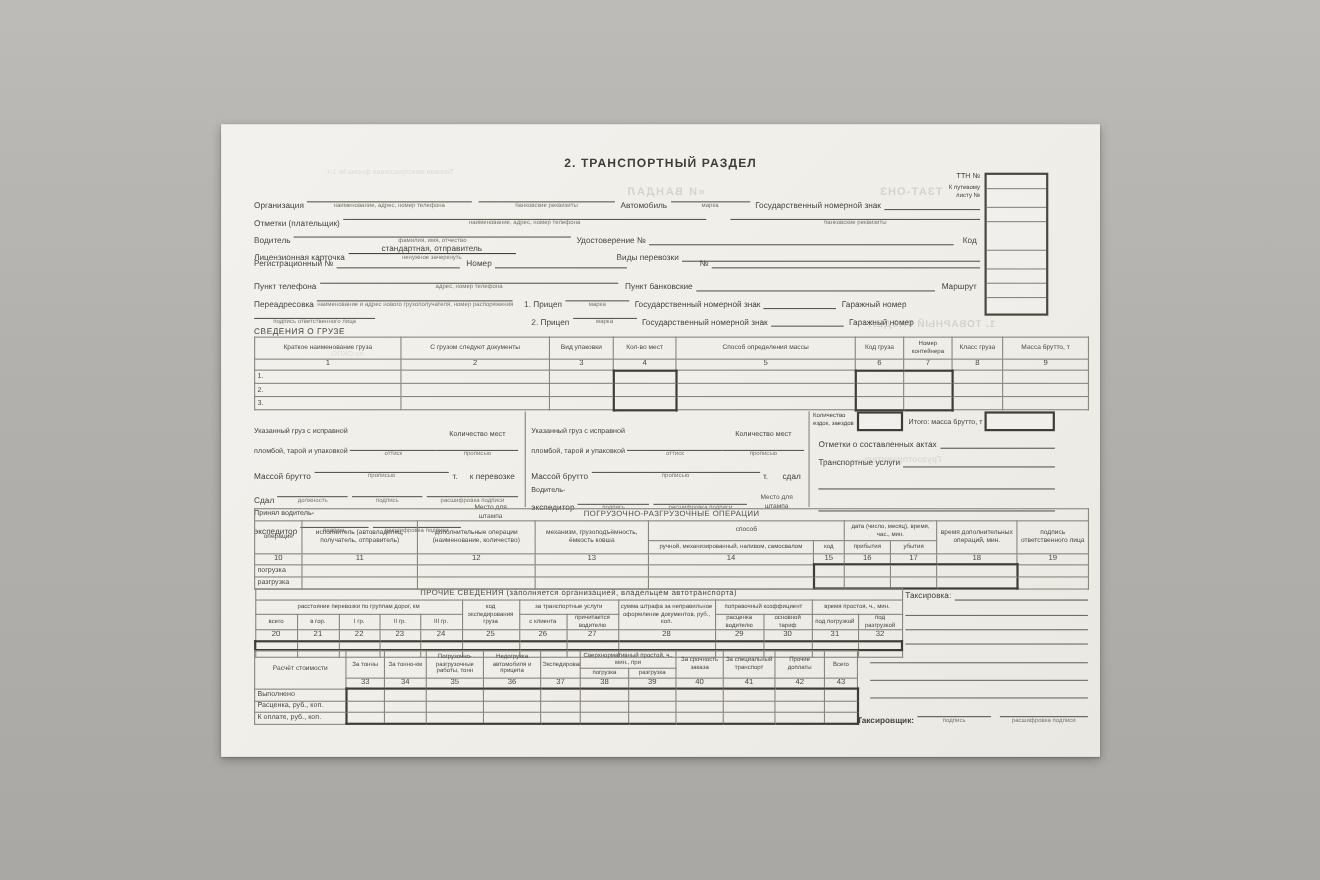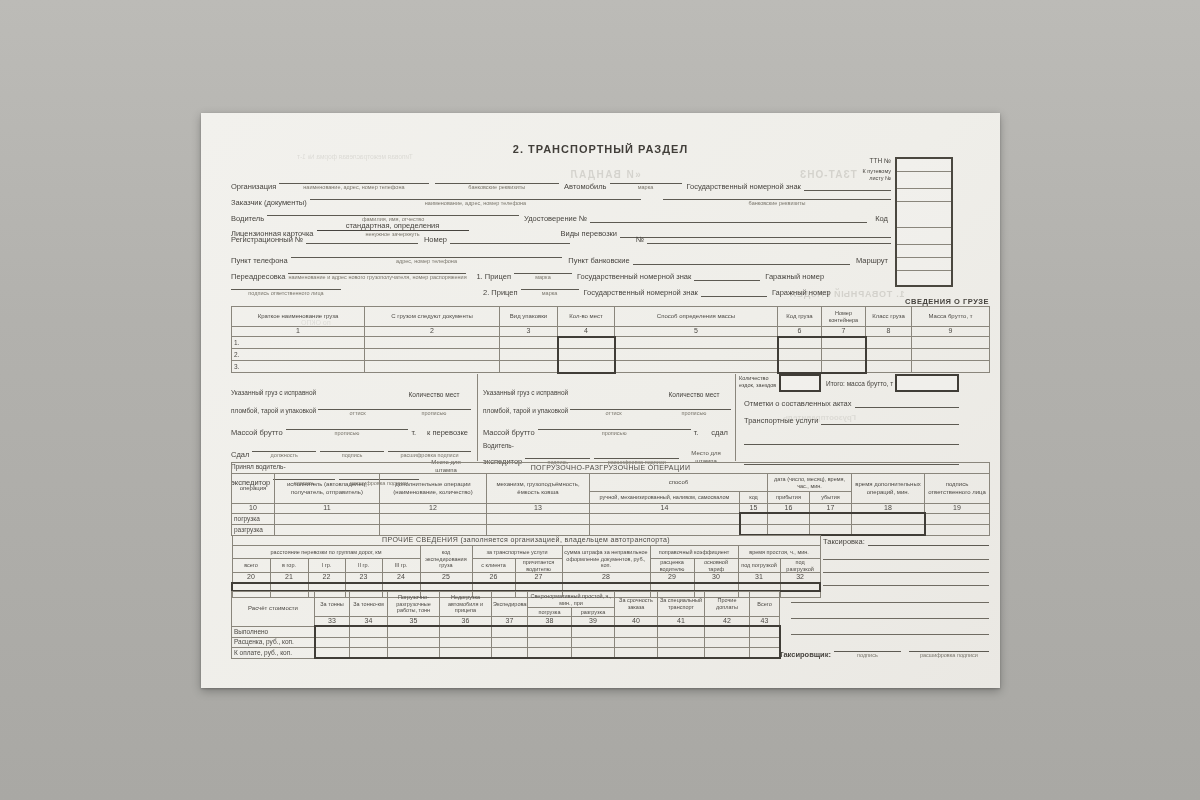--- a/index.html
+++ b/index.html
@@ -39,22 +39,22 @@
   table { border-collapse:collapse; table-layout:fixed; width:100%; }
   th,td { border:1px solid #8a867c; font-weight:normal; font-size:6px; color:#4c4944;
     text-align:center; vertical-align:middle; padding:0 1px; line-height:1.2; overflow:hidden; }
   .num { font-size:7px; }
   .rl  { text-align:left; font-size:6.5px; padding-left:2px; white-space:nowrap; }
   .ttl2 { font-size:7px; letter-spacing:.4px; }
   .tt { border-top:2px solid #403d37 !important; }
   .tb { border-bottom:2px solid #403d37 !important; }
   .tl { border-left:2px solid #403d37 !important; }
   .tr { border-right:2px solid #403d37 !important; }
-  .sec-title { position:absolute; width:758px; left:30px; text-align:right;
-    font-size:7.5px; font-weight:bold; letter-spacing:.5px; }
+  .sec-title { position:absolute; width:758px; left:30px; text-align:left;
+    font-size:7.5px; font-weight:normal; letter-spacing:.5px; }
   
   .tbx { position:absolute; border:2px solid #403d37; background:rgba(255,255,255,.2); }
   .vd { position:absolute; border-left:1px solid #8a867c; width:0; }
   .ln-abs { position:absolute; border-bottom:1px solid #6f6b62; height:0; }
   .hx { display:flex; align-items:flex-end; }
   .stamp { position:absolute; text-align:center; font-size:6px; line-height:1.3; color:#55524b; }
   
   .ghost { position:absolute; color:#8f8c84; transform:scaleX(-1); filter:blur(.4px);
     white-space:nowrap; opacity:.28; font-weight:bold; }
   .g0 { left:96px;  top:40px;  font-size:6.5px; font-weight:normal; opacity:.22; }
@@ -108,21 +108,21 @@
     <span class="lbl" style="padding-left:5px">Автомобиль</span>
     <span class="fld" style="width:72px">
       <span class="ln2"></span>
       <span class="cap">марка</span>
     </span>
     <span class="lbl" style="padding-left:5px">Государственный номерной знак</span>
     <span class="ln" style="flex:.7"></span>
   </div>
 
   <div class="row" style="top:78px;left:30px;width:660px">
-    <span class="lbl">Заказчик (документы)</span>
+    <span class="lbl">Отметки (плательщик)</span>
     <span class="fld" style="flex:1.6">
       <span class="ln2"></span>
       <span class="cap">наименование, адрес, номер телефона</span>
     </span>
     <span class="sp" style="width:22px"></span>
     <span class="fld" style="flex:1.1">
       <span class="ln2"></span>
       <span class="cap">банковские реквизиты</span>
     </span>
   </div>
@@ -134,21 +134,21 @@
       <span class="cap">фамилия, имя, отчество</span>
     </span>
     <span class="lbl" style="padding-left:5px">Удостоверение №</span>
     <span class="ln" style="flex:1.1"></span>
     <span class="lbl" style="padding-left:8px">Код</span>
   </div>
 
   <div class="row" style="top:108px;left:30px;width:660px">
     <span class="lbl">Лицензионная карточка</span>
     <span class="fld" style="width:152px">
-      <span class="licval">стандартная, определения</span>
+      <span class="licval">стандартная, отправитель</span>
       <span class="cap">ненужное зачеркнуть</span>
     </span>
     <span class="sp" style="width:92px"></span>
     <span class="lbl">Виды перевозки</span>
     <span class="ln"></span>
   </div>
 
   <div class="row" style="top:122px;left:30px;width:660px">
     <span class="lbl">Регистрационный №</span>
     <span class="ln" style="max-width:112px"></span>

